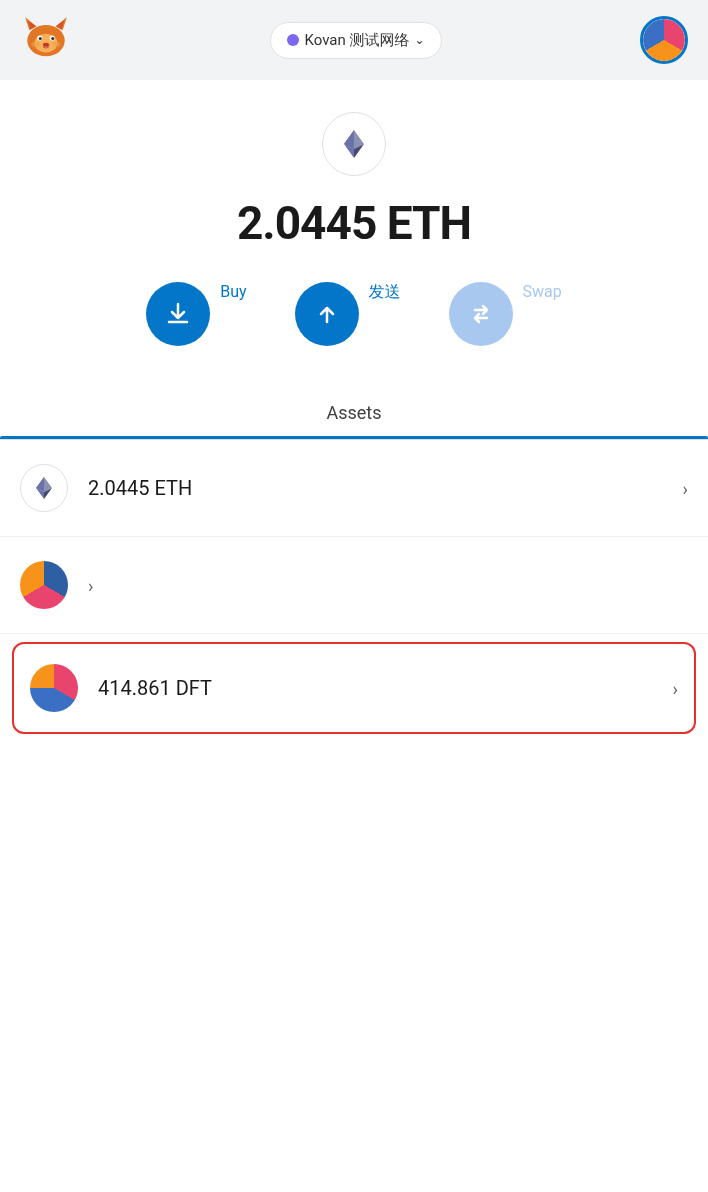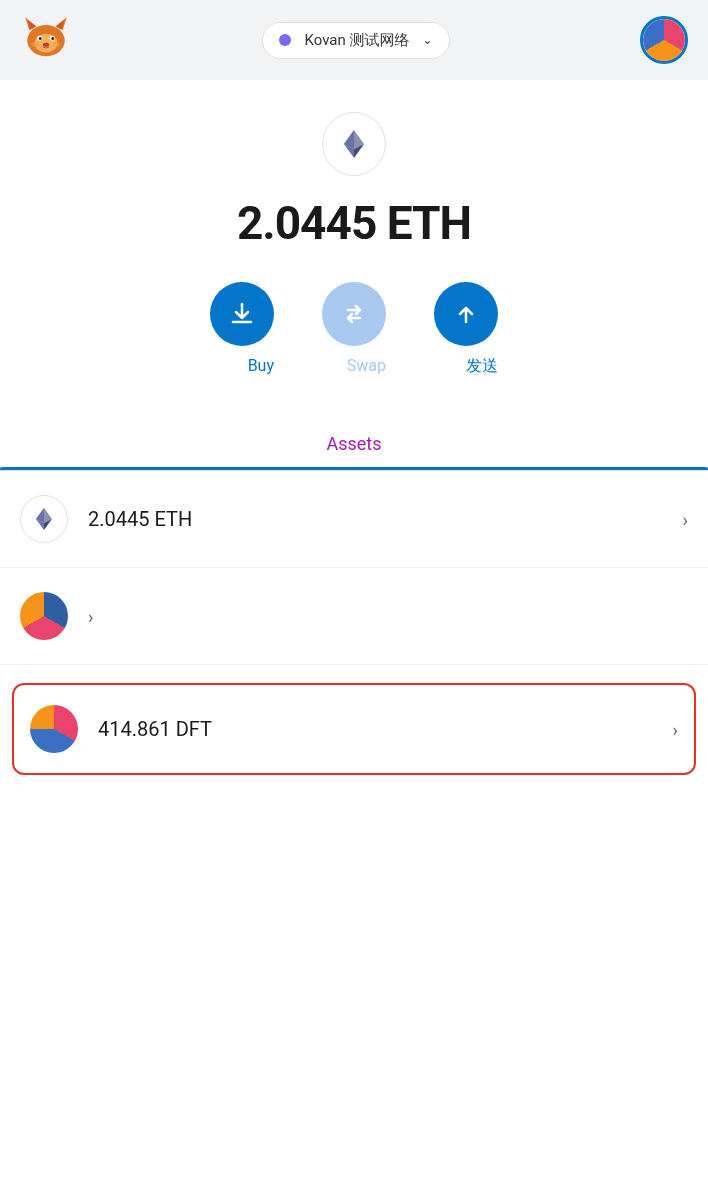--- a/index.html
+++ b/index.html
@@ -30,21 +30,21 @@
       width: 52px;
       height: 52px;
     }
 
     .network-selector {
       display: flex;
       align-items: center;
       background: white;
       border-radius: 24px;
       padding: 8px 16px;
-      gap: 13px;
+      gap: 5px;
       cursor: pointer;
       border: 1px solid #e0e0e0;
     }
 
     .network-dot {
       width: 12px;
       height: 12px;
       border-radius: 50%;
       background: #7b68ee;
     }
@@ -118,22 +118,21 @@
     
     .action-buttons {
       display: flex;
       justify-content: center;
       gap: 48px;
       padding: 0 0 40px;
     }
 
     .action-item {
       display: flex;
-      flex-direction: column;
-      align-items: flex-end;
+      align-items: flex-start;
       gap: 10px;
       cursor: pointer;
     }
 
     .action-circle {
       width: 64px;
       height: 64px;
       border-radius: 50%;
       display: flex;
       align-items: center;
@@ -167,21 +166,21 @@
       flex: 1;
       text-align: center;
       padding: 16px;
       font-size: 18px;
       cursor: pointer;
       position: relative;
       color: #666;
     }
 
     .tab.active {
-      color: #a21caf;
+      color: #404040;
     }
 
     .tab.active::after {
       content: '';
       position: absolute;
       bottom: 0;
       left: 0;
       right: 0;
       height: 3px;
       background: #0376c9;
@@ -198,21 +197,21 @@
       align-items: center;
       padding: 24px 20px;
       border-bottom: 1px solid #f0f0f0;
       cursor: pointer;
       background: white;
     }
 
     .asset-item.highlighted {
       border: 2px solid #e8302a;
       border-radius: 12px;
-      margin: 18px 12px;
+      margin: 8px 12px;
       padding: 20px 16px;
     }
 
     .asset-icon {
       width: 48px;
       height: 48px;
       border-radius: 50%;
       margin-right: 20px;
       flex-shrink: 0;
       display: flex;
@@ -317,37 +316,37 @@
       <div class="action-circle blue">
         <svg class="icon-svg" viewBox="0 0 28 28" fill="white" xmlns="http://www.w3.org/2000/svg">
           <path d="M14 4 L14 18 M14 18 L8 12 M14 18 L20 12" stroke="white" stroke-width="2.5" stroke-linecap="round" stroke-linejoin="round" fill="none"></path>
           <path d="M5 22 L23 22" stroke="white" stroke-width="2.5" stroke-linecap="round" fill="none"></path>
         </svg>
       </div>
       <span class="action-label">Buy</span>
     </div>
 
     <div class="action-item">
-      <div class="action-circle light-blue">
-        <svg class="icon-svg" viewBox="0 0 28 28" xmlns="http://www.w3.org/2000/svg">
-
-          <path d="M8 10 L20 10 M20 10 L16 6 M20 10 L16 14" stroke="white" stroke-width="2.5" stroke-linecap="round" stroke-linejoin="round" fill="none"></path>
-          <path d="M20 18 L8 18 M8 18 L12 14 M8 18 L12 22" stroke="white" stroke-width="2.5" stroke-linecap="round" stroke-linejoin="round" fill="none"></path>
-        </svg>
-      </div>
-      <span class="action-label light">Swap</span>
-    </div>
-
-    <div class="action-item">
       <div class="action-circle blue">
         <svg class="icon-svg" viewBox="0 0 28 28" fill="white" xmlns="http://www.w3.org/2000/svg">
           <path d="M14 22 L14 8 M14 8 L8 14 M14 8 L20 14" stroke="white" stroke-width="2.5" stroke-linecap="round" stroke-linejoin="round" fill="none"></path>
         </svg>
       </div>
       <span class="action-label">发送</span>
+    </div>
+
+    <div class="action-item">
+      <div class="action-circle light-blue">
+        <svg class="icon-svg" viewBox="0 0 28 28" xmlns="http://www.w3.org/2000/svg">
+
+          <path d="M8 10 L20 10 M20 10 L16 6 M20 10 L16 14" stroke="white" stroke-width="2.5" stroke-linecap="round" stroke-linejoin="round" fill="none"></path>
+          <path d="M20 18 L8 18 M8 18 L12 14 M8 18 L12 22" stroke="white" stroke-width="2.5" stroke-linecap="round" stroke-linejoin="round" fill="none"></path>
+        </svg>
+      </div>
+      <span class="action-label light">Swap</span>
     </div>
   </div>
 
   <div class="tabs">
     <div class="tab active">
       <span>Assets</span>
     </div>
   </div>
 
   <div class="asset-list">

